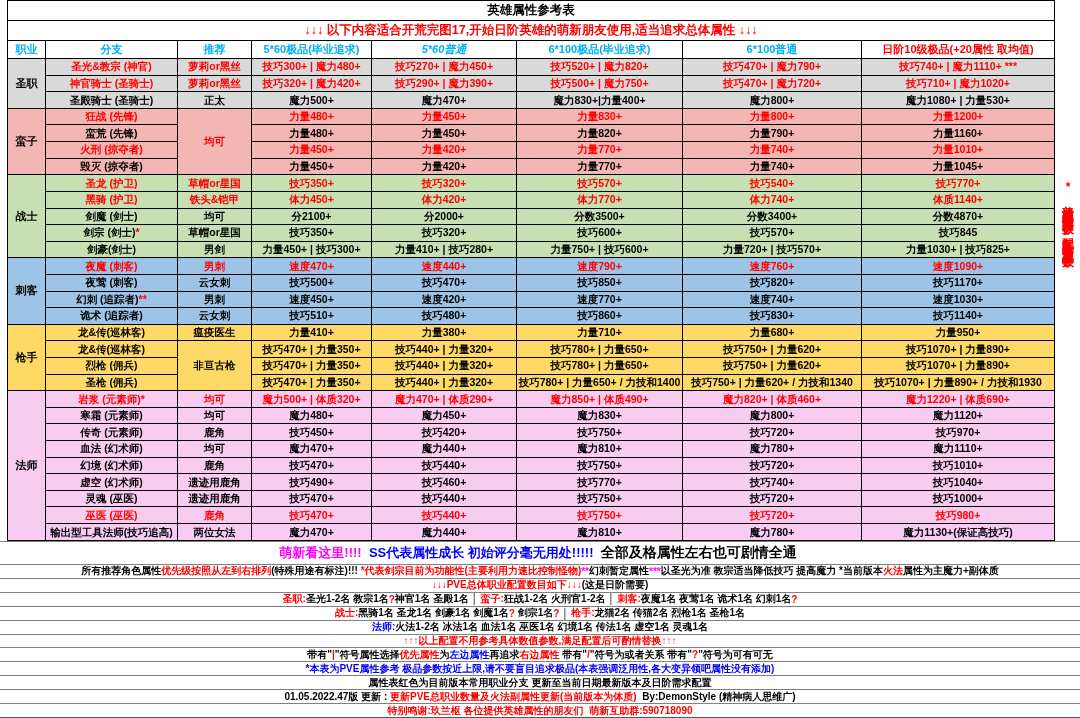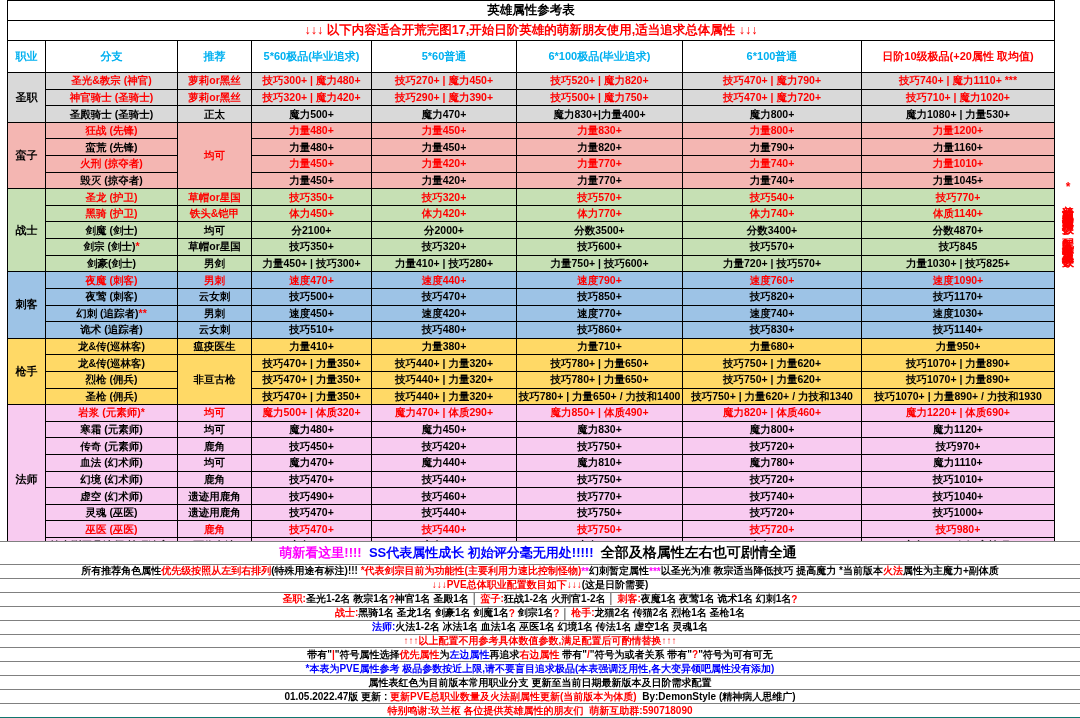--- a/index.html
+++ b/index.html
@@ -8,21 +8,21 @@
   .sheet { position:relative; width:1080px; height:718px; background:#fff; overflow:hidden; }
 
   table.main { position:absolute; left:7px; top:0; width:1047px; height:541px;
                border-collapse:collapse; table-layout:fixed; }
   table.main td, table.main th {
     border:1px solid #000; font-weight:bold; text-align:center; vertical-align:middle;
     padding:0; overflow:hidden; white-space:nowrap; line-height:1.05;
   }
   .title-cell    { font-size:12.5px; color:#000; height:20px; background:#fff; }
   .subtitle-cell { font-size:12.5px; color:#ff0000; height:20px; background:#fff; }
-  tr.header-row th { font-size:11px; height:32px; background:#fff; }
+  tr.header-row th { font-size:11px; height:18px; background:#fff; }
   tbody tr { height:16.62px; }
   .cell  { font-size:10.5px; color:#000; }
   .cell.group { font-size:11px; }
   .cell.red, span.red { color:#ff0000; }
 
   .side-note { position:absolute; right:4px; top:180px; height:365px;
                writing-mode:vertical-rl; text-orientation:upright;
                color:#ff0000; font-weight:bold; font-size:12px; letter-spacing:1.6px; }
 
   .notes { position:absolute; left:0; top:541px; width:1080px; height:177px;
@@ -59,21 +59,21 @@
         <td class="title-cell" colspan="8">英雄属性参考表</td>
       </tr>
       <tr>
         <td class="subtitle-cell" colspan="8">↓↓↓ 以下内容适合开荒完图17,开始日阶英雄的萌新朋友使用,适当追求总体属性 ↓↓↓</td>
       </tr>
       <tr class="header-row">
           <th class="hcell" style="color: rgb(0, 176, 240);">职业</th>
           <th class="hcell" style="color: rgb(0, 176, 240);">分支</th>
           <th class="hcell" style="color: rgb(0, 176, 240);">推荐</th>
           <th class="hcell" style="color: rgb(0, 176, 240);">5*60极品(毕业追求)</th>
-          <th class="hcell" style="color: rgb(0, 176, 240);">5*60普通</th>
+          <th class="hcell" style="color: rgb(0, 176, 240); font-style: italic;">5*60普通</th>
           <th class="hcell" style="color: rgb(0, 176, 240);">6*100极品(毕业追求)</th>
           <th class="hcell" style="color: rgb(0, 176, 240);">6*100普通</th>
           <th class="hcell" style="color: rgb(255, 0, 0);">日阶10级极品(+20属性 取均值)</th>
         </tr>
     </tbody>
     <tbody>
         <tr class="" style="background: rgb(217, 217, 217);">
           <td class="cell group" rowspan="3">圣职</td>
           <td class="cell branch red">圣光&amp;教宗 (神官)</td>
           <td class="cell rec red">萝莉or黑丝</td>

